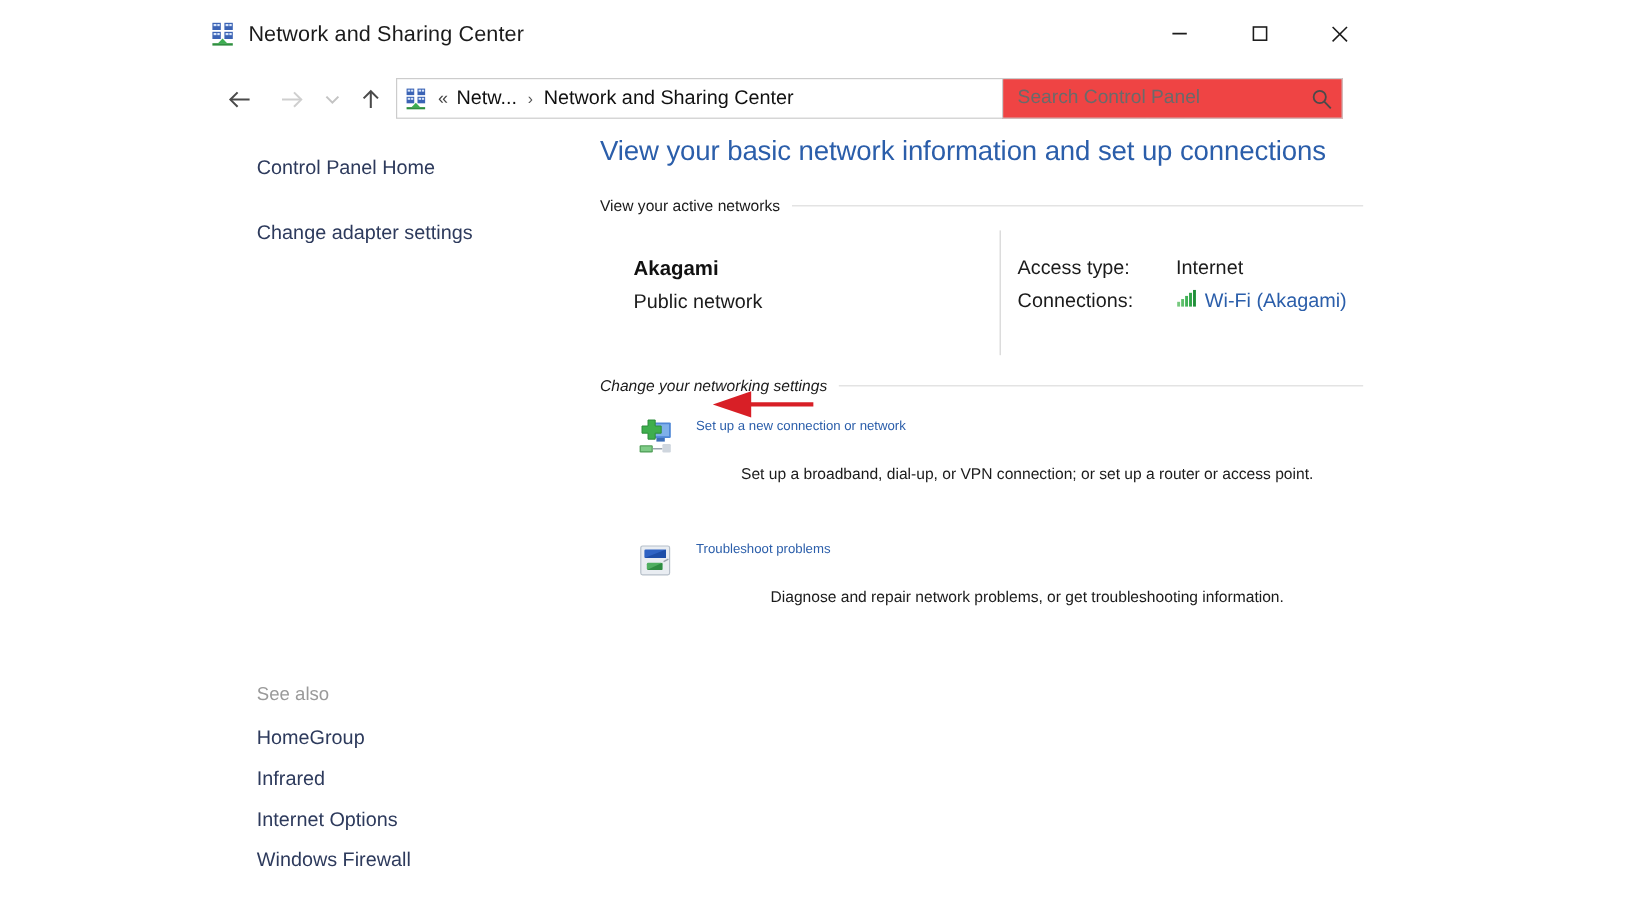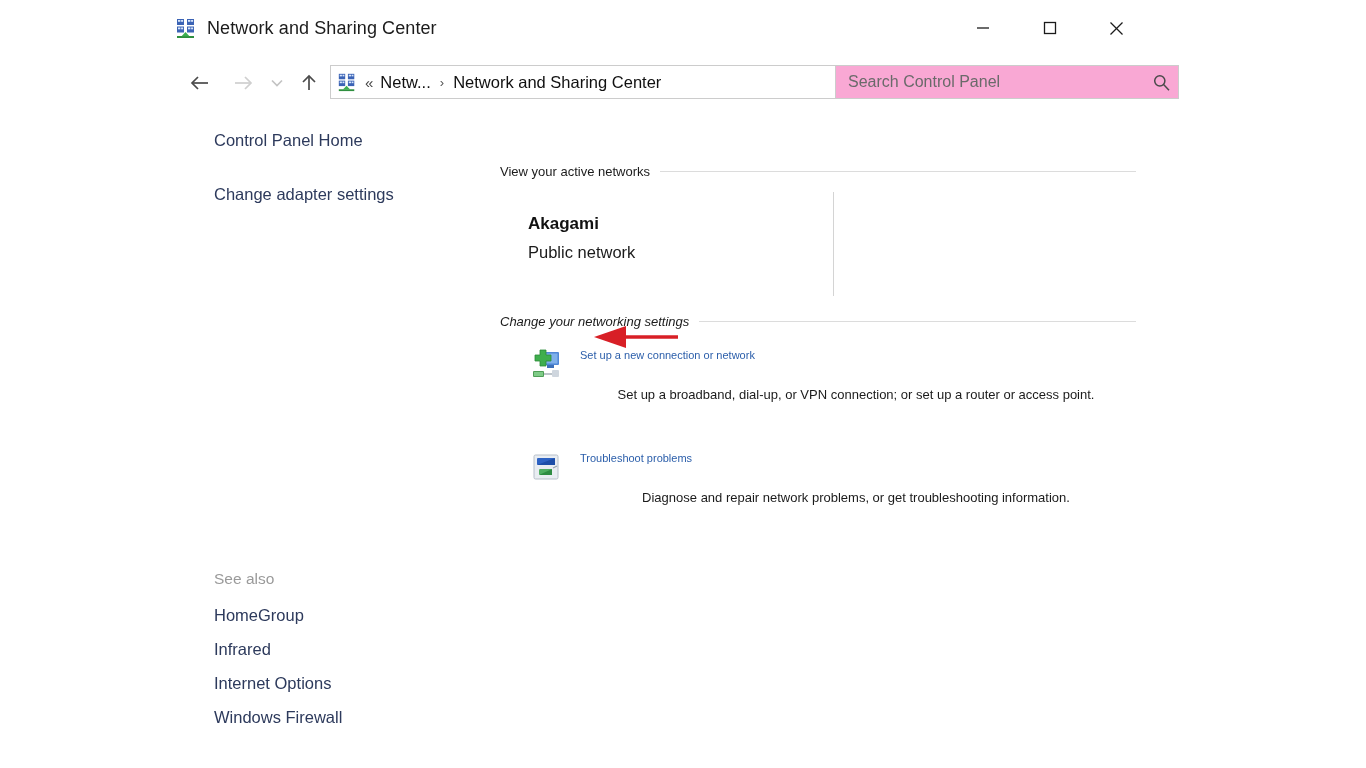--- a/index.html
+++ b/index.html
@@ -156,24 +156,24 @@
     align-items: center;
     justify-content: center;
     background: #fff;
     cursor: default;
   }
 
   .searchbox {
     position: absolute;
     left: 665px;
     top: 3px;
-    width: 344px;
+    width: 284px;
     height: 34px;
     border: 1px solid #cccccc;
-    background: #f9a8d4;
+    background: #ef4444;
     box-sizing: border-box;
     display: flex;
     align-items: center;
   }
   .searchbox input {
     border: none;
     outline: none;
     flex: 1 1 auto;
     font-family: "Liberation Sans", sans-serif;
     font-size: 16px;
@@ -500,31 +500,49 @@
 
       <div class="seealso-head">See also</div>
       <div class="side-link" id="see-homegroup">HomeGroup</div>
       <div class="side-link" id="see-infrared">Infrared</div>
       <div class="side-link" id="see-firewall">Windows Firewall</div>
       <div class="side-link" id="see-internet">Internet Options</div>
     </div>
 
     <div class="main">
 
+      <div class="page-title">View your basic network information and set up connections</div>
 
       <div class="sec-head" id="sec-active">
         <span>View your active networks</span>
         <div class="rule"></div>
       </div>
 
       <div class="net-block">
         <div class="net-divider"></div>
         <div class="net-name">Akagami</div>
         <div class="net-type">Public network</div>
 
+        <div class="net-info">
+          <div>Access type:</div>
+          <div>Internet</div>
+          <div>Connections:</div>
+          <div class="val-link">
+            <span>
+              <svg width="18" height="15" viewBox="0 0 18 15">
+                <rect x="1" y="10.5" width="2.4" height="4" fill="#77c97f"></rect>
+                <rect x="4.3" y="8.2" width="2.4" height="6.3" fill="#5dbf6a"></rect>
+                <rect x="7.6" y="5.6" width="2.4" height="8.9" fill="#41b257"></rect>
+                <rect x="10.9" y="3" width="2.4" height="11.5" fill="#2ea346"></rect>
+                <rect x="14.2" y="0.6" width="2.4" height="13.9" fill="#1f8f38"></rect>
+              </svg>
+            </span>
+            <span>Wi-Fi (Akagami)</span>
+          </div>
+        </div>
       </div>
 
       <div class="sec-head" id="sec-change">
         <span>Change your networking settings</span>
         <div class="rule"></div>
       </div>
 
       <div class="task" id="task-setup">
         <span class="task-icon">
           <svg width="32" height="32" viewBox="0 0 32 32">

